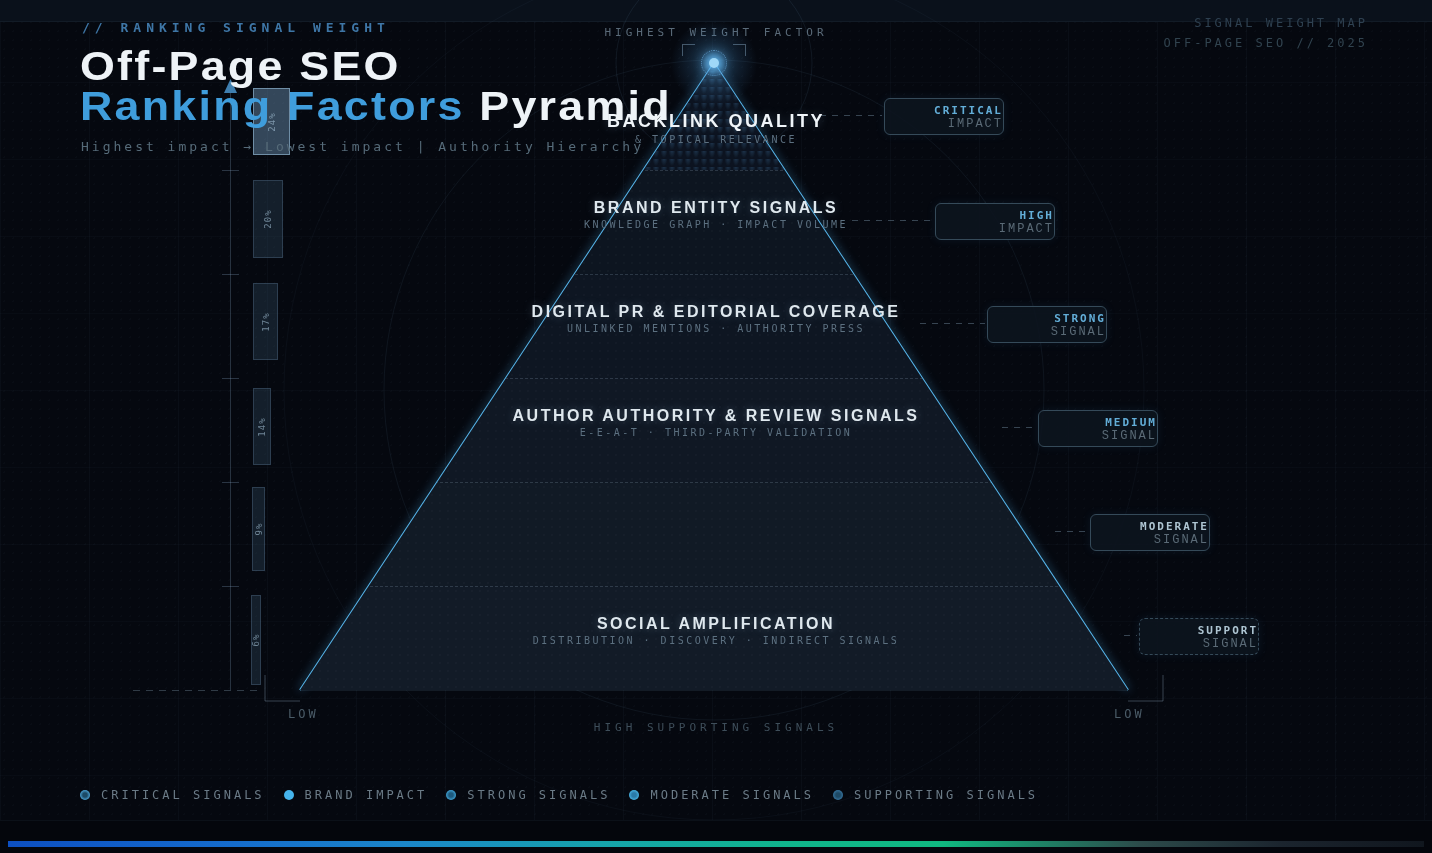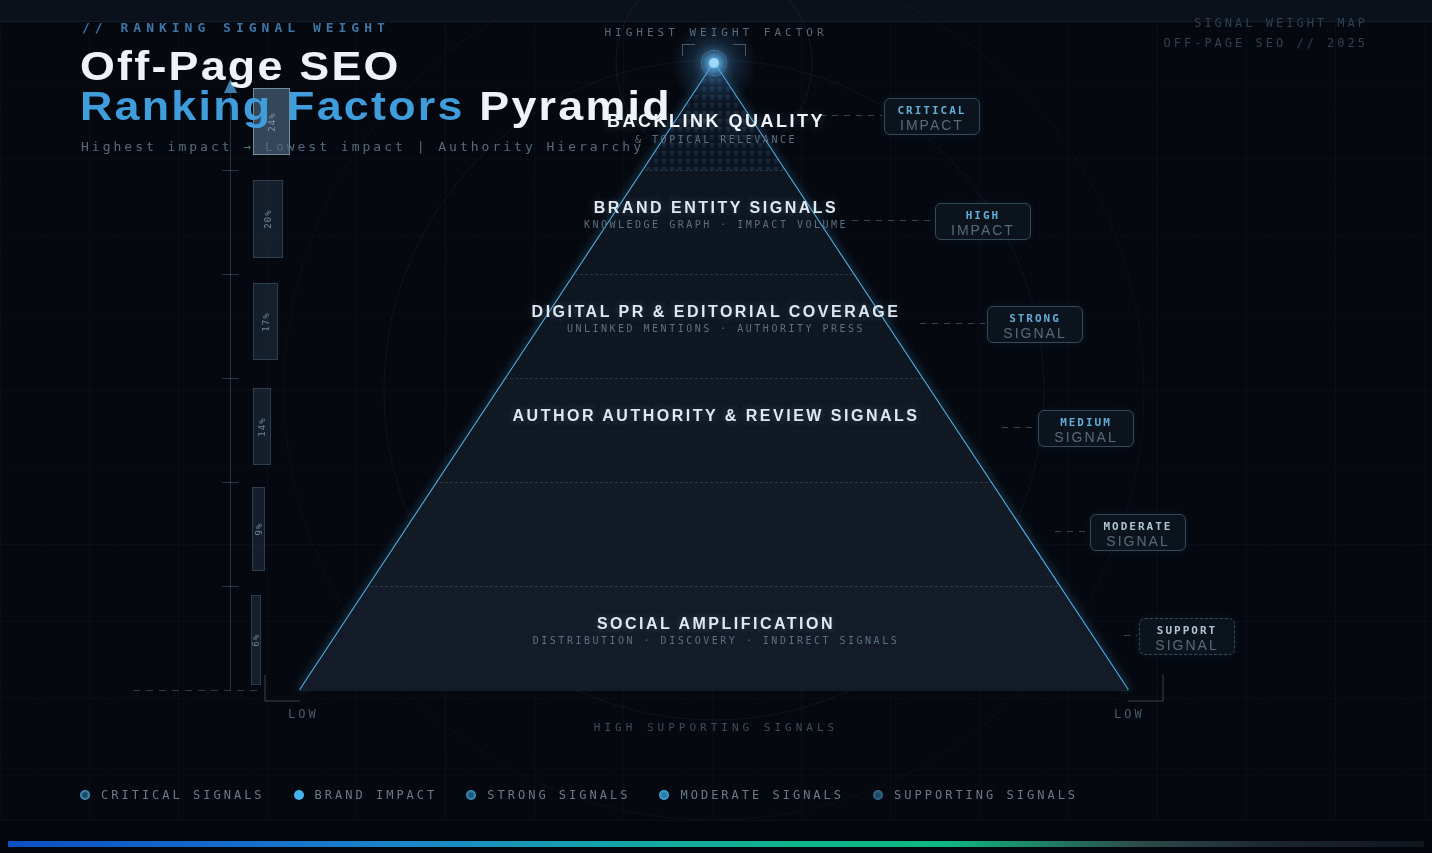--- a/index.html
+++ b/index.html
@@ -70,43 +70,43 @@
 
   
   .lvl { position:absolute; left:0; width:1432px; text-align:center; pointer-events:none; }
   .lvl-title { color:#dfe8ee; font-weight:700; font-size:16px; letter-spacing:2.5px;
     text-shadow:0 0 10px rgba(180,220,250,0.25); }
   .lvl-title.big { font-size:18px; color:#f0f5f9; }
   .lvl-sub { margin-top:2px; font-family:"DejaVu Sans Mono",monospace; font-size:10px;
     letter-spacing:2.5px; color:#5c7080; }
 
   
-  .badge { position:absolute; width:96px; height:37px; border-radius:6px;
-    background:rgba(13,21,31,0.88); border:1px solid #354a59; text-align:center; padding-top:5px;
+  .badge { position:absolute; width:120px; height:37px; border-radius:6px;
+    background:rgba(13,21,31,0.88); border:1px solid #354a59; text-align:right; padding-top:5px;
     box-shadow:0 0 10px rgba(60,120,170,0.12); }
   .badge .b1 { font-family:"DejaVu Sans Mono",monospace; font-size:11px; font-weight:bold;
     letter-spacing:2px; color:#63aed8; }
-  .badge .b2 { font-family:Liberation Sans, sans-serif; font-size:14px; letter-spacing:2px; color:#57непр }
+  .badge .b2 { font-family:Liberation Mono, monospace; font-size:12px; letter-spacing:2px; color:#57непр }
   .badge .b2 { color:#5a6a76; }
   .badge.dashed { border-style:dashed; }
   .badge.whiteish .b1 { color:#aec5d2; }
 
   
   .mini { position:absolute; background:rgba(55,85,110,0.30); border:1px solid rgba(110,145,175,0.28); }
   .mini.hot { background:rgba(120,160,195,0.42); border-color:rgba(160,200,230,0.55); }
   .mini span { position:absolute; left:50%; top:50%; transform:translate(-50%,-50%) rotate(-90deg);
     font-family:"DejaVu Sans Mono",monospace; font-size:9px; letter-spacing:1px; color:rgba(170,200,220,0.60); white-space:nowrap; }
 
   .low { position:absolute; font-family:"DejaVu Sans Mono",monospace; font-size:12px;
     letter-spacing:3px; color:#4b5c68; }
   .base-label { position:absolute; left:0; top:721px; width:1432px; text-align:center;
     font-family:"DejaVu Sans Mono",monospace; font-size:11px; letter-spacing:4px; color:#3e4e5a; }
 
   
-  .legend { position:absolute; left:80px; top:788px; display:flex; gap:29px; align-items:center; }
+  .legend { position:absolute; left:80px; top:788px; display:flex; gap:19px; align-items:center; }
   .leg-item { display:flex; align-items:center; gap:11px; }
   .leg-dot { width:10px; height:10px; border-radius:50%; }
   .leg-label { font-family:"DejaVu Sans Mono",monospace; font-size:12px; letter-spacing:3px; color:#6b7b87; }
 
   svg.lines { position:absolute; left:0; top:0; pointer-events:none; }
 </style>
 </head>
 <body>
 
 <div class="canvas">
@@ -172,20 +172,21 @@
   <div class="lvl" style="top:199px">
     <div class="lvl-title">BRAND ENTITY SIGNALS</div>
     <div class="lvl-sub">KNOWLEDGE GRAPH · IMPACT VOLUME</div>
   </div>
   <div class="lvl" style="top:303px">
     <div class="lvl-title">DIGITAL PR &amp; EDITORIAL COVERAGE</div>
     <div class="lvl-sub">UNLINKED MENTIONS · AUTHORITY PRESS</div>
   </div>
   <div class="lvl" style="top:407px">
     <div class="lvl-title">AUTHOR AUTHORITY &amp; REVIEW SIGNALS</div>
+    <div class="lvl-sub">E-E-A-T · THIRD-PARTY VALIDATION</div>
   </div>
   <div class="lvl" style="top:615px">
     <div class="lvl-title">SOCIAL AMPLIFICATION</div>
     <div class="lvl-sub">DISTRIBUTION · DISCOVERY · INDIRECT SIGNALS</div>
   </div>
 
   <div class="badge" style="left:884px; top:98px">
     <div class="b1">CRITICAL</div>
     <div class="b2">IMPACT</div>
   </div>

